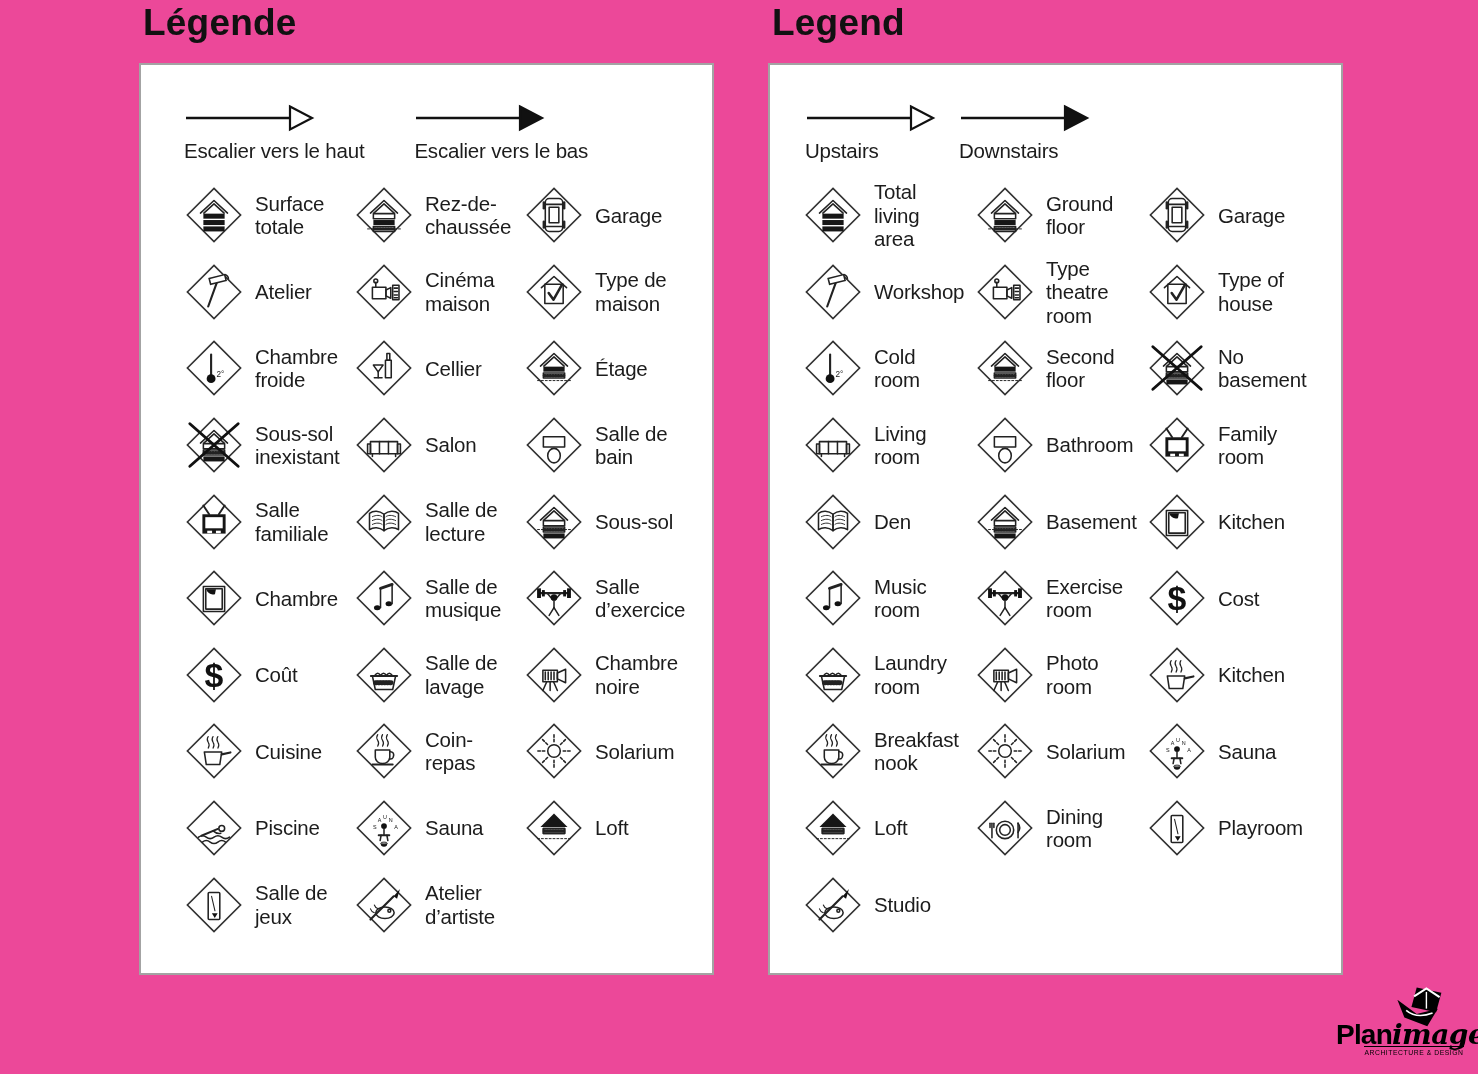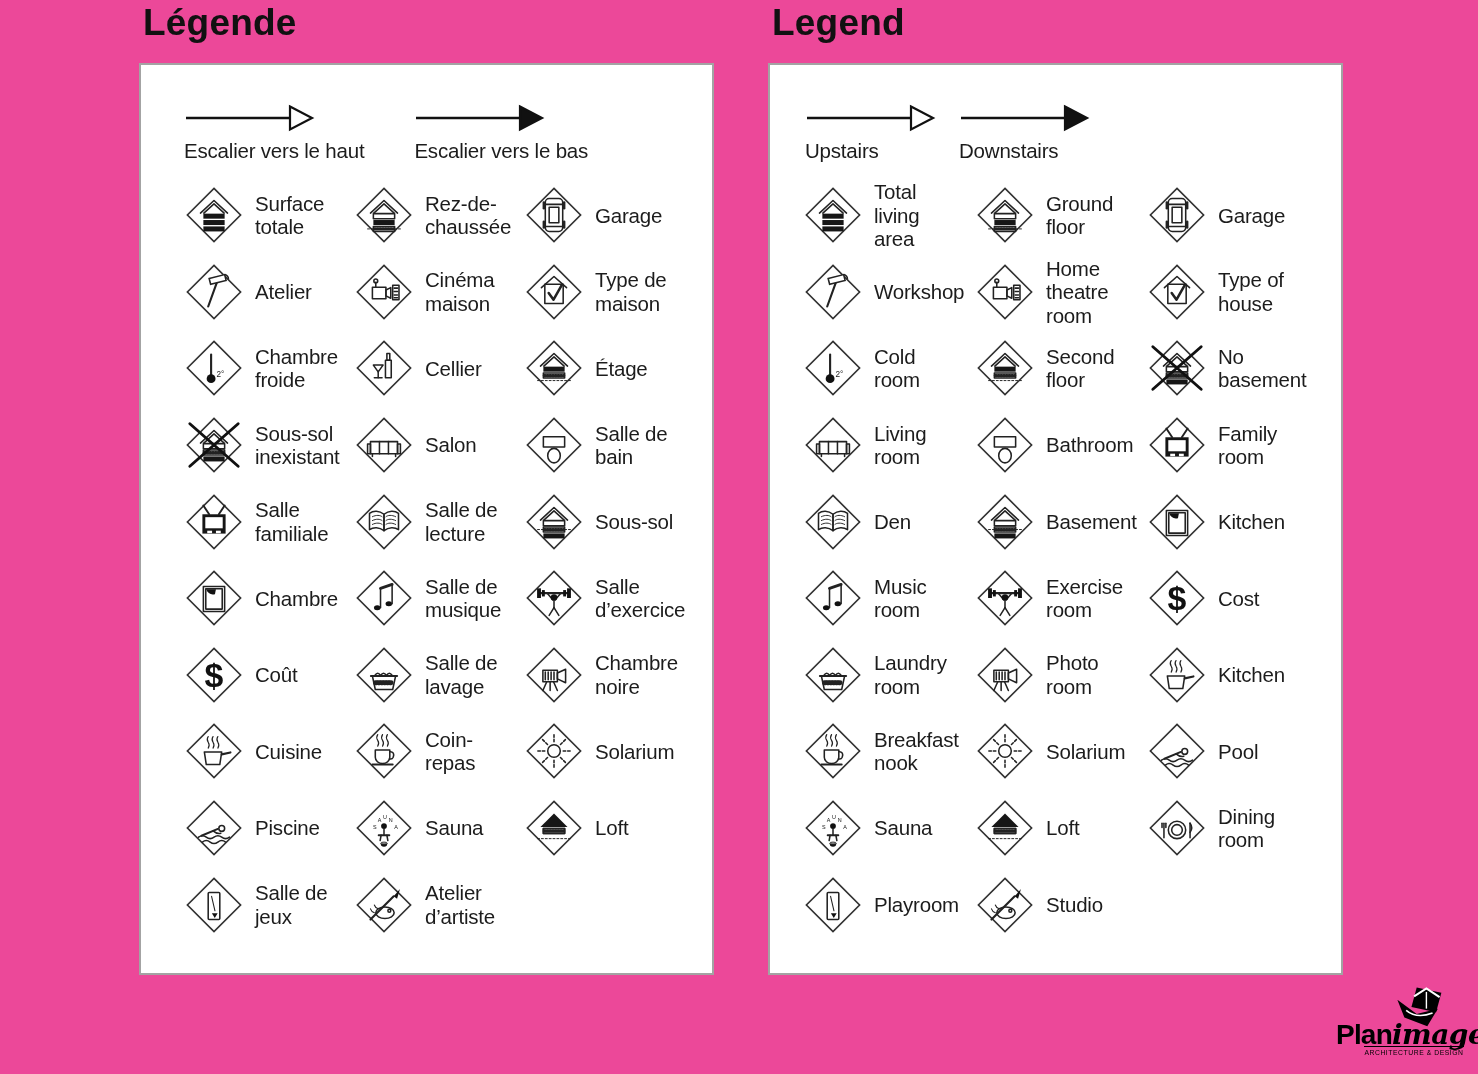--- a/index.html
+++ b/index.html
@@ -651,21 +651,21 @@
                   <circle cx="21.5" cy="18.5" r="2"></circle>
                   <polygon points="32,28 37,25.5 37,36.5 32,34"></polygon>
                   <rect x="39" y="23" width="6.5" height="15"></rect>
                   <line x1="40.5" y1="26" x2="44" y2="26"></line>
                   <line x1="40.5" y1="29.5" x2="44" y2="29.5"></line>
                   <line x1="40.5" y1="33" x2="44" y2="33"></line>
                   <line x1="40.5" y1="36" x2="44" y2="36"></line>
                 </g>
               </svg>
             </span>
-            <span class="item-label">Home
+            <span class="item-label">Type
 theatre
 room</span>
           </div>
           <div class="item">
             <span>
               <svg class="dicon" viewBox="0 0 60 60">
                 <polygon points="30,2.5 57.5,30 30,57.5 2.5,30" fill="#fff" stroke="#333" stroke-width="1.7"></polygon>
                 <g fill="none" stroke="#222" stroke-width="1.6" stroke-linecap="round" stroke-linejoin="round">
                   <polyline points="17,25.5 30,14 43,25.5"></polyline>
                   <rect x="20.5" y="22" width="19" height="20"></rect>
@@ -943,35 +943,20 @@
                     <line x1="30" y1="39.5" x2="30" y2="47"></line>
                     <line x1="36.7" y1="23.3" x2="42" y2="18"></line>
                     <line x1="23.3" y1="23.3" x2="18" y2="18"></line>
                     <line x1="36.7" y1="36.7" x2="42" y2="42"></line>
                     <line x1="23.3" y1="36.7" x2="18" y2="42"></line>
                   </g>
                 </g>
               </svg>
             </span>
             <span class="item-label">Solarium</span>
-          </div>
-          <div class="item">
-            <span>
-              <svg class="dicon" viewBox="0 0 60 60">
-                <polygon points="30,2.5 57.5,30 30,57.5 2.5,30" fill="#fff" stroke="#333" stroke-width="1.7"></polygon>
-                <g fill="none" stroke="#222" stroke-width="1.6" stroke-linecap="round" stroke-linejoin="round">
-                  <path d="M14,39.5 q4,-3 8,0 t8,0 t8,0 t8,0"></path>
-                  <path d="M18,44.5 q4,-3 8,0 t8,0 t8,0"></path>
-                  <line x1="17" y1="38" x2="34" y2="31" stroke-width="2"></line>
-                  <circle cx="38" cy="30.5" r="3"></circle>
-                  <path d="M29,33 q4,3.5 8,2.5"></path>
-                </g>
-              </svg>
-            </span>
-            <span class="item-label">Pool</span>
           </div>
           <div class="item">
             <span>
               <svg class="dicon" viewBox="0 0 60 60">
                 <polygon points="30,2.5 57.5,30 30,57.5 2.5,30" fill="#fff" stroke="#333" stroke-width="1.7"></polygon>
                 <text x="18.5" y="31" font-size="5.6" fill="#111" font-family="'Liberation Sans',sans-serif">S</text>
                 <text x="23.5" y="23.5" font-size="5.6" fill="#111" font-family="'Liberation Sans',sans-serif">A</text>
                 <text x="29" y="20.5" font-size="5.6" fill="#111" font-family="'Liberation Sans',sans-serif">U</text>
                 <text x="35" y="23.5" font-size="5.6" fill="#111" font-family="'Liberation Sans',sans-serif">N</text>
                 <text x="40.5" y="31" font-size="5.6" fill="#111" font-family="'Liberation Sans',sans-serif">A</text>

